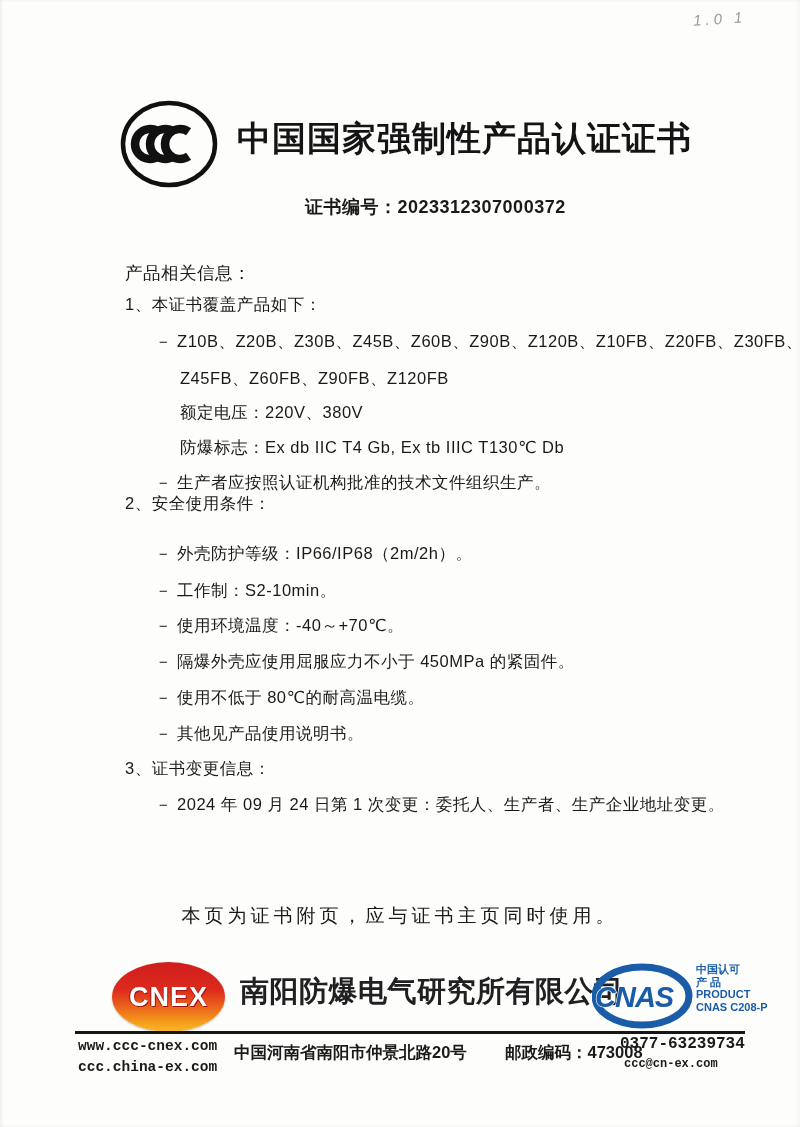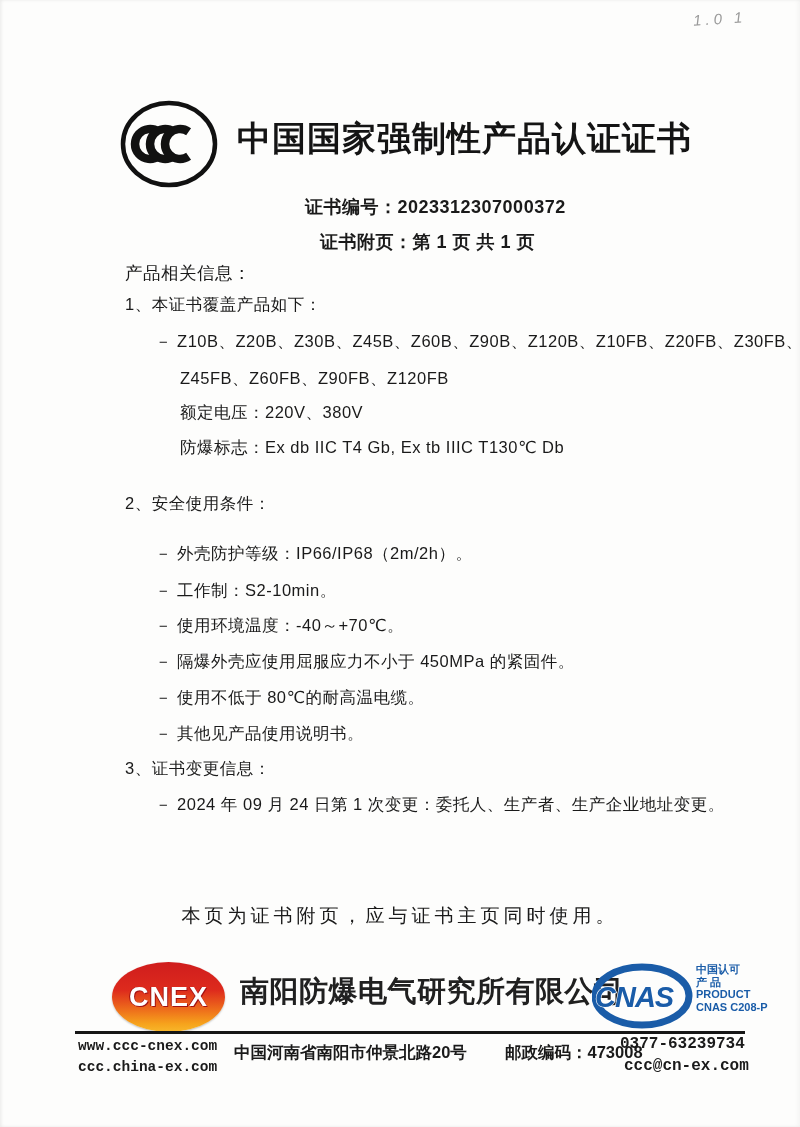--- a/index.html
+++ b/index.html
@@ -61,21 +61,21 @@
   .cnas-text .zh{ font-size:11px; font-weight:700; }
   .cnas-text .en{ font-size:11px; font-weight:700; }
   .divider{ position:absolute; top:1031px; left:75px; width:670px; height:3px; background:#161616; }
   .ft{ position:absolute; white-space:nowrap; }
   .ft.mono{ font-family:"Liberation Mono","DejaVu Sans Mono",monospace; font-weight:700; }
   .ft-web1{ top:1038px; left:78px; font-size:14.5px; }
   .ft-web2{ top:1059px; left:78px; font-size:14.5px; }
   .ft-addr{ top:1042px; left:234px; font-size:16.5px; font-weight:600; }
   .ft-postal{ top:1042px; left:505px; font-size:16.5px; font-weight:600; }
   .ft-phone{ top:1035px; left:620px; font-size:16px; }
-  .ft-email{ top:1057px; left:624px; font-size:16px; }
+  .ft-email{ top:1057px; left:624px; font-size:12px; }
 </style>
 </head>
 <body>
 
 <div class="page">
 
   <div class="handwriting">1.0 1</div>
 
   <div class="ccc-logo">
     <svg width="102" height="98" viewBox="0 0 102 98">
@@ -85,30 +85,28 @@
       <path d="M 70.6 36.7 A 15 15 0 1 0 70.6 61.3" fill="none" stroke="#111" stroke-width="8.5"></path>
     </svg>
   </div>
 
   <div class="doc-title">中国国家强制性产品认证证书</div>
 
   <div class="cert-line cert-no">
     <span>证书编号：</span><span>2023312307000372</span>
   </div>
 
-  <div class="cert-line cert-pages">
-    <span>证书附页：</span><span>第 1 页  共 1 页</span>
-  </div>
 
   <div class="bl hd" style="top:261px;left:125px">产品相关信息：</div>
   <div class="bl" style="top:294px;left:125px">1、本证书覆盖产品如下：</div>
   <div class="bl" style="top:331px;left:155px">－ Z10B、Z20B、Z30B、Z45B、Z60B、Z90B、Z120B、Z10FB、Z20FB、Z30FB、</div>
   <div class="bl" style="top:368px;left:180px">Z45FB、Z60FB、Z90FB、Z120FB</div>
   <div class="bl" style="top:402px;left:180px">额定电压：220V、380V</div>
   <div class="bl" style="top:437px;left:180px">防爆标志：Ex db IIC T4 Gb, Ex tb IIIC T130℃ Db</div>
+  <div class="bl" style="top:472px;left:155px">－ 生产者应按照认证机构批准的技术文件组织生产。</div>
   <div class="bl" style="top:493px;left:125px">2、安全使用条件：</div>
   <div class="bl" style="top:543px;left:155px">－ 外壳防护等级：IP66/IP68（2m/2h）。</div>
   <div class="bl" style="top:580px;left:155px">－ 工作制：S2-10min。</div>
   <div class="bl" style="top:615px;left:155px">－ 使用环境温度：-40～+70℃。</div>
   <div class="bl" style="top:651px;left:155px">－ 隔爆外壳应使用屈服应力不小于 450MPa 的紧固件。</div>
   <div class="bl" style="top:687px;left:155px">－ 使用不低于 80℃的耐高温电缆。</div>
   <div class="bl" style="top:723px;left:155px">－ 其他见产品使用说明书。</div>
   <div class="bl" style="top:758px;left:125px">3、证书变更信息：</div>
   <div class="bl" style="top:794px;left:155px">－ 2024 年 09 月 24 日第 1 次变更：委托人、生产者、生产企业地址变更。</div>
 

